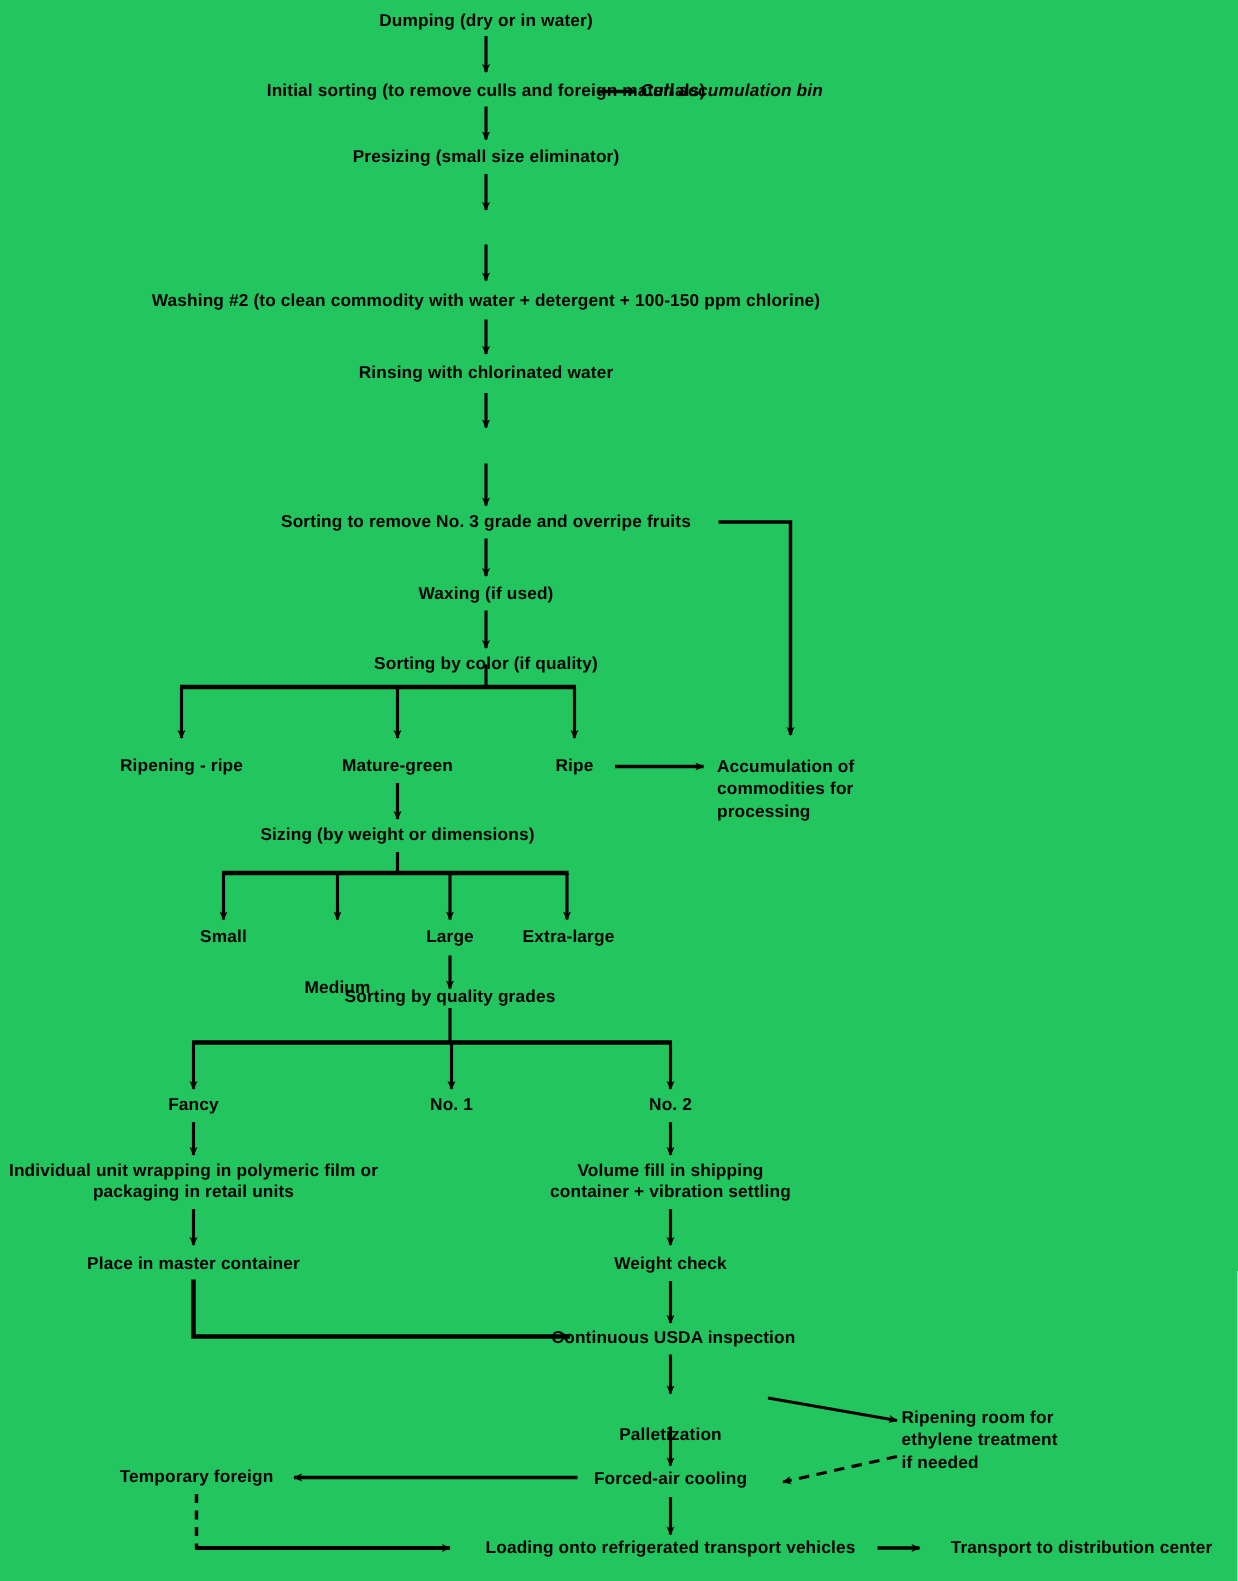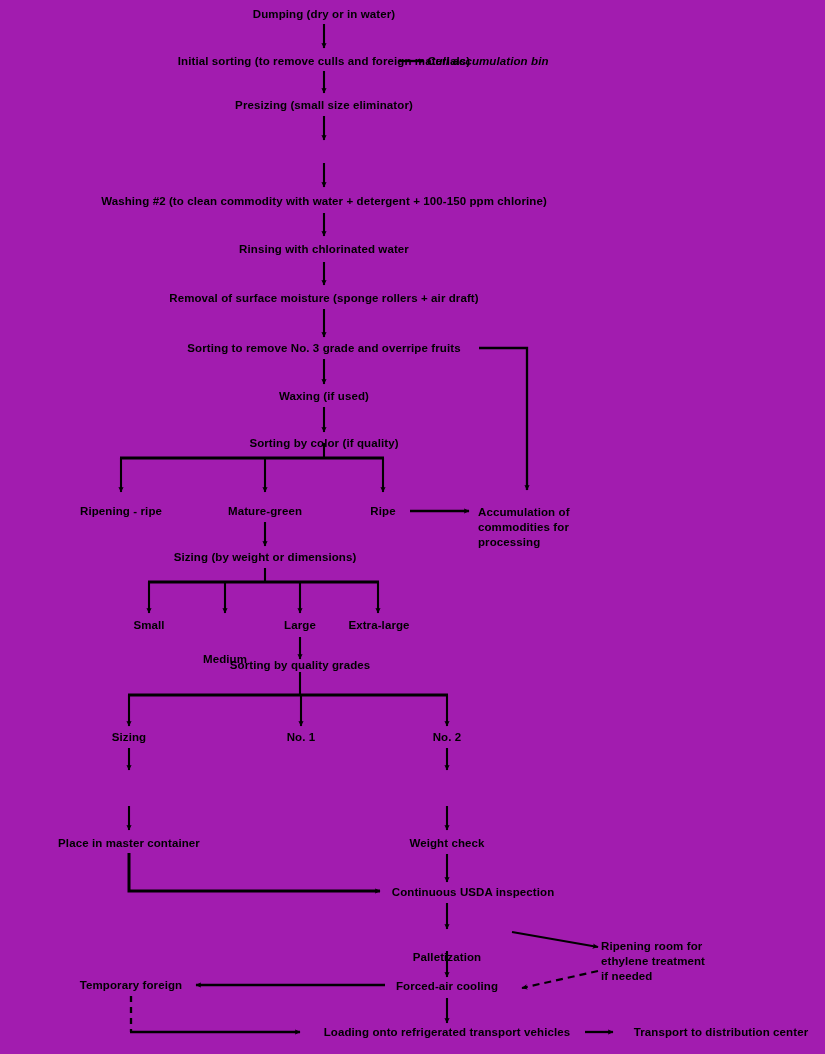--- a/index.html
+++ b/index.html
@@ -4,21 +4,21 @@
 <style>
   html, body {
     margin: 0;
     padding: 0;
     background: #ffffff;
   }
   #page {
     position: relative;
     width: 825px;
     height: 1054px;
-    background: #a21caf;
+    background: #22c55e;
     overflow: hidden;
     font-family: "Liberation Sans", sans-serif;
   }
   svg.layer {
     position: absolute;
     left: 0;
     top: 0;
     width: 825px;
     height: 1054px;
   }
@@ -129,47 +129,50 @@
 
     <line x1="585" y1="1032" x2="613" y2="1032" stroke="#000" stroke-width="2.3" marker-end="url(#ah)"></line>
   </svg>
 
   <div class="node c" style="left:324px; top:14px;">Dumping (dry or in water)</div>
   <div class="node c" style="left:324px; top:61px;">Initial sorting (to remove culls and foreign materials)</div>
   <div class="node l" style="left:427px; top:61px;">Cull accumulation bin</div>
   <div class="node c" style="left:324px; top:105px;">Presizing (small size eliminator)</div>
   <div class="node c" style="left:324px; top:201px;">Washing #2 (to clean commodity with water + detergent + 100-150 ppm chlorine)</div>
   <div class="node c" style="left:324px; top:249px;">Rinsing with chlorinated water</div>
-  <div class="node c" style="left:324px; top:298px;">Removal of surface moisture (sponge rollers + air draft)</div>
   <div class="node c" style="left:324px; top:348px;">Sorting to remove No. 3 grade and overripe fruits</div>
   <div class="node c" style="left:324px; top:396px;">Waxing (if used)</div>
   <div class="node c" style="left:324px; top:443px;">Sorting by color (if quality)</div>
 
   <div class="node c" style="left:121px; top:511px;">Ripening - ripe</div>
   <div class="node c" style="left:265px; top:511px;">Mature-green</div>
   <div class="node c" style="left:383px; top:511px;">Ripe</div>
   <div class="node ml" style="left:478px; top:527px;">Accumulation of
 commodities for
 processing</div>
 
   <div class="node c" style="left:265px; top:557px;">Sizing (by weight or dimensions)</div>
   <div class="node c" style="left:149px; top:625px;">Small</div>
   <div class="node c" style="left:225px; top:659px;">Medium</div>
   <div class="node c" style="left:300px; top:625px;">Large</div>
   <div class="node c" style="left:379px; top:625px;">Extra-large</div>
 
   <div class="node c" style="left:300px; top:665px;">Sorting by quality grades</div>
-  <div class="node c" style="left:129px; top:737px;">Sizing</div>
+  <div class="node c" style="left:129px; top:737px;">Fancy</div>
   <div class="node c" style="left:301px; top:737px;">No. 1</div>
   <div class="node c" style="left:447px; top:737px;">No. 2</div>
 
+  <div class="node c" style="left:129px; top:788px;">Individual unit wrapping in polymeric film or
+packaging in retail units</div>
   <div class="node c" style="left:129px; top:843px;">Place in master container</div>
+  <div class="node c" style="left:447px; top:788px;">Volume fill in shipping
+container + vibration settling</div>
   <div class="node c" style="left:447px; top:843px;">Weight check</div>
 
-  <div class="node c" style="left:473px; top:892px;">Continuous USDA inspection</div>
+  <div class="node c" style="left:449px; top:892px;">Continuous USDA inspection</div>
   <div class="node c" style="left:447px; top:940px;margin-top:17px;">Palletization</div>
   <div class="node ml" style="left:601px; top:961px;">Ripening room for
 ethylene treatment
 if needed</div>
   <div class="node c" style="left:447px; top:986px;">Forced-air cooling</div>
   <div class="node c" style="left:131px; top:985px;">Temporary foreign</div>
   <div class="node c" style="left:447px; top:1032px;">Loading onto refrigerated transport vehicles</div>
   <div class="node c" style="left:721px; top:1032px;">Transport to distribution center</div>
 
 </div>

